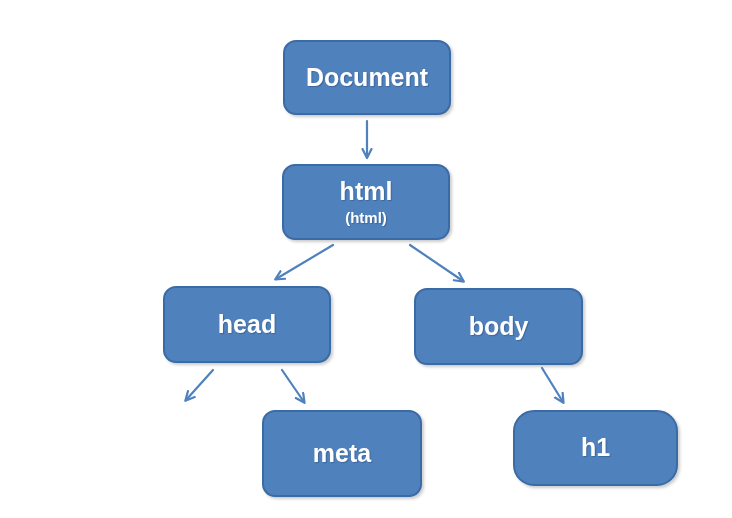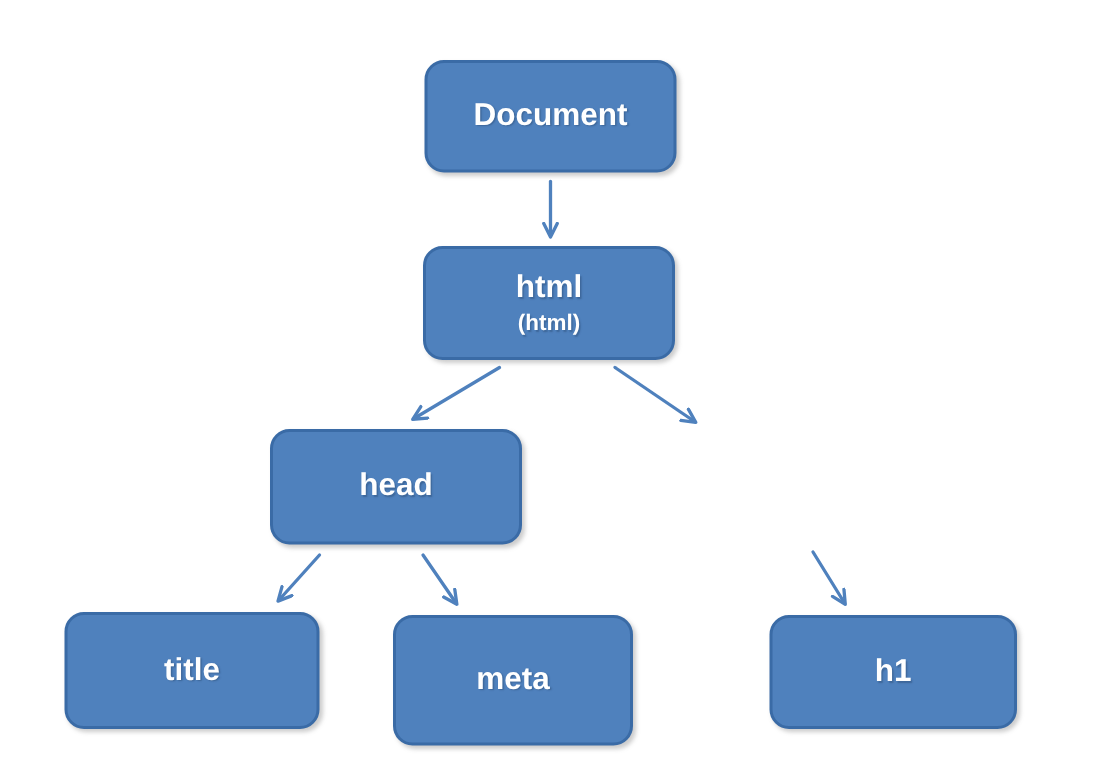--- a/index.html
+++ b/index.html
@@ -38,38 +38,38 @@
     justify-content: center;
     background: var(--node-fill);
     border: 2.5px solid var(--node-border);
     border-radius: 13px;
     color: var(--node-text);
     box-shadow: 2px 2px 3px rgba(110, 110, 110, 0.35);
     text-align: center;
     line-height: 1.25;
   }
   .node .label {
-    font-size: 21px;
+    font-size: 25px;
     font-weight: bold;
     text-shadow: 1px 1px 1px rgba(40, 70, 110, 0.45);
   }
   .node .sublabel {
     font-size: 15px;
     font-weight: bold;
     margin-top: 2px;
     text-shadow: 1px 1px 1px rgba(40, 70, 110, 0.45);
   }
   
   .node-document { left: 283px; top: 40px;  width: 168px; height: 75px; }
   .node-html     { left: 282px; top: 164px; width: 168px; height: 76px; }
-  .node-head     { left: 180px; top: 286px; width: 168px; height: 77px; }
+  .node-head     { left: 163px; top: 286px; width: 168px; height: 77px; }
   .node-body     { left: 414px; top: 288px; width: 169px; height: 77px; }
   .node-title    { left: 43px;  top: 408px; width: 170px; height: 78px; }
   .node-meta     { left: 262px; top: 410px; width: 160px; height: 87px; }
-  .node-h1       { left: 513px; top: 410px; width: 165px; height: 76px; }
+  .node-h1       { left: 513px; top: 410px; width: 165px; height: 76px; border-radius: 21px; }
 </style>
 </head>
 <body>
 
 <div class="canvas">
 
   <svg class="edges" viewBox="0 0 732 518" xmlns="http://www.w3.org/2000/svg">
     <defs>
       <marker id="openArrow" markerUnits="userSpaceOnUse" markerWidth="16" markerHeight="16" refX="9" refY="5.5" orient="auto">
         <path d="M1,1 L10,5.5 L1,10" fill="none" stroke="var(--arrow)" stroke-width="2.2" stroke-linecap="round" stroke-linejoin="round"></path>
@@ -89,24 +89,24 @@
 
   <div class="node node-html">
     <span class="label">html</span>
     <span class="sublabel">(html)</span>
   </div>
 
   <div class="node node-head">
     <span class="label">head</span>
   </div>
 
+  <div class="node node-body">
+    <span class="label">body</span>
+  </div>
 
-  <div class="node node-title">
-    <span class="label">title</span>
-  </div>
 
   <div class="node node-meta">
     <span class="label">meta</span>
   </div>
 
   <div class="node node-h1">
     <span class="label">h1</span>
   </div>
 
 </div>

